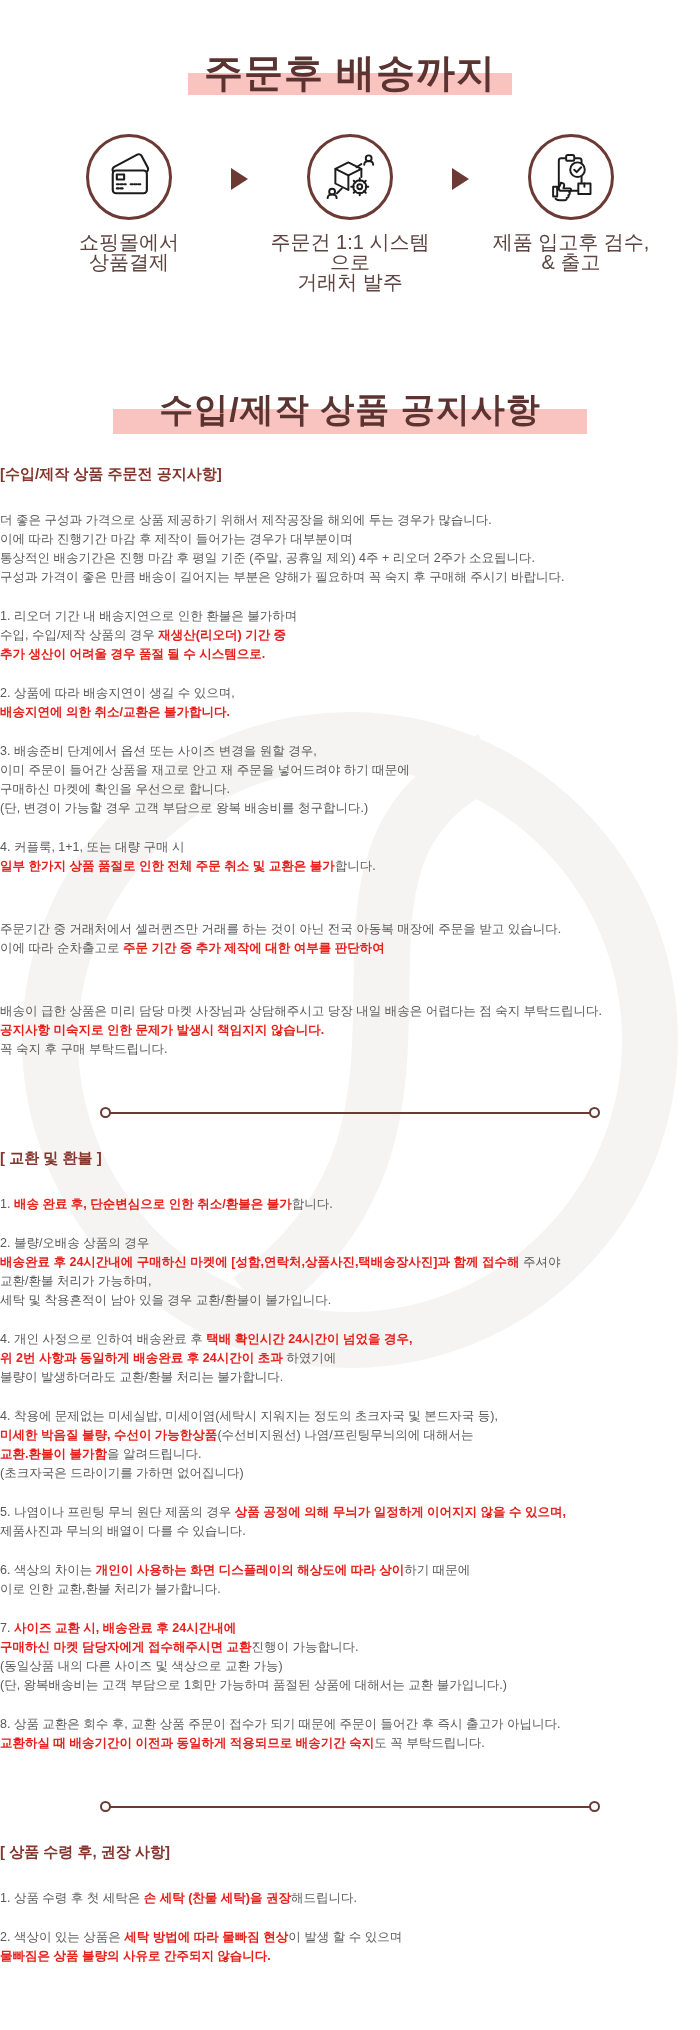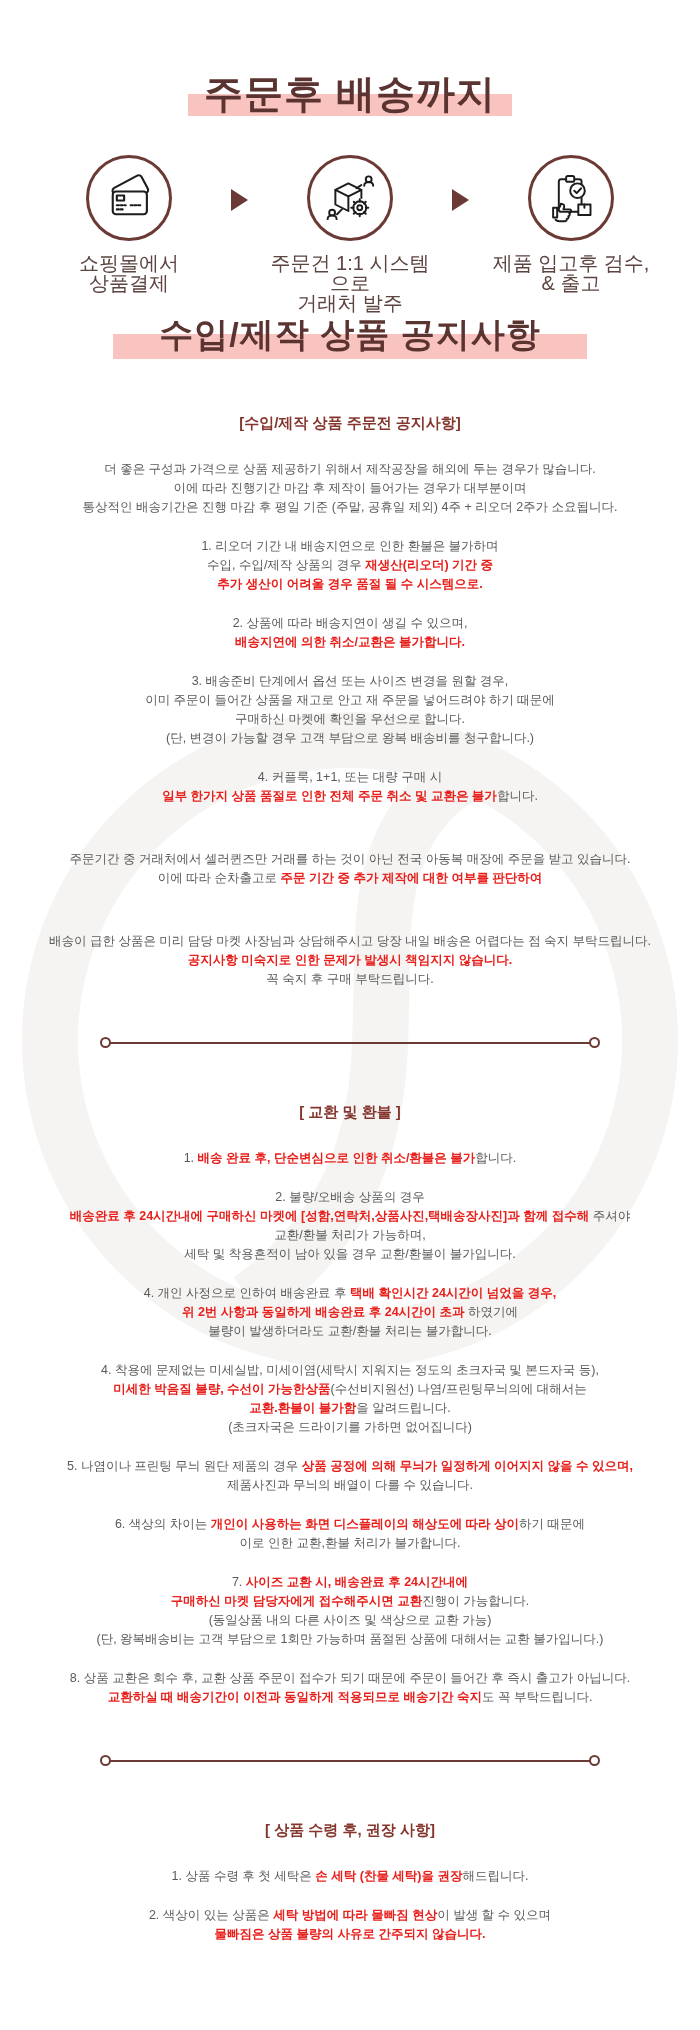--- a/index.html
+++ b/index.html
@@ -8,29 +8,29 @@
     width:700px; min-height:2030px; margin:0 auto;
     font-family:"Liberation Sans","DejaVu Sans",sans-serif;
     color:#595959; font-size:12.5px; line-height:19px;
     position:relative; overflow:hidden;
   }
   .watermark { position:absolute; left:50%; top:600px; transform:translateX(-50%); z-index:0; }
   .content { position:relative; z-index:1; }
 
   
   .title-wrap { text-align:center; }
-  .t1-wrap { padding-top:50px;margin-top:21px; }
+  .t1-wrap { padding-top:50px; }
   .title {
     display:inline-block; font-weight:800; color:#5b3431; letter-spacing:1px;
   }
   .t1 {
     font-size:39px; line-height:46px; padding:0 16px;
     background:linear-gradient(180deg, transparent 50%, #f9c3c0 50%, #f9c3c0 97%, transparent 97%);
   }
-  .t2-wrap { }
+  .t2-wrap { margin-top:96px; }
   .t2 {
     font-size:34px; line-height:42px; padding:0 46px 4px;
     background:linear-gradient(180deg, transparent 46%, #f9c3c0 46%);
   }
 
   
   .steps { margin-top:38px; display:flex; justify-content:center; align-items:flex-start; gap:14px; }
   .step { width:176px; display:flex; flex-direction:column; align-items:center; }
   .circle {
     width:86px; height:86px; border:3px solid #6b3a35; border-radius:50%;
@@ -41,21 +41,21 @@
     width:0; height:0; margin-top:34px;
     border-top:11px solid transparent; border-bottom:11px solid transparent;
     border-left:17px solid #6b3a35;
   }
   .step-label {
     margin-top:12px; font-size:20px; line-height:20px; font-weight:400;
     color:#5c4440; text-align:center; white-space:pre-line;
   }
 
   
-  .notice-section { margin-top:54px; text-align:center; }
+  .notice-section { margin-top:30px; text-align:left; }
   .sec-header { font-size:15px; line-height:20px; font-weight:700; color:#84362e; margin-bottom:27px; }
   .block { margin:20px 0; }
   .block.gap-lg { margin-top:44px; }
   .ln { min-height:19px; }
   .red { color:#e8201c; font-weight:700; }
 
   .divider { width:500px; margin:48px auto 14px; display:flex; align-items:center; }
   .divider .dot { width:11px; height:11px; border:2.5px solid #6b3a35; border-radius:50%; background:#fff; flex:0 0 auto; }
   .divider .line { flex:1; height:2px; background:#6b3a35; margin:0 -1px; }
 </style>
@@ -142,20 +142,21 @@
     <span class="title t2">수입/제작 상품 공지사항</span>
   </div>
 
   <section class="notice-section">
     <h2 class="sec-header">[수입/제작 상품 주문전 공지사항]</h2>
     <div class="blocks">
         <div class="block">
           <div class="ln"><span>더 좋은 구성과 가격으로 상품 제공하기 위해서 제작공장을 해외에 두는 경우가 많습니다.</span></div>
           <div class="ln"><span>이에 따라 진행기간 마감 후 제작이 들어가는 경우가 대부분이며</span></div>
           <div class="ln"><span>통상적인 배송기간은 진행 마감 후 평일 기준 (주말, 공휴일 제외) 4주 + 리오더 2주가 소요됩니다.</span></div>
+          <div class="ln"><span>구성과 가격이 좋은 만큼 배송이 길어지는 부분은 양해가 필요하며 꼭 숙지 후 구매해 주시기 바랍니다.</span></div>
         </div>
         <div class="block">
           <div class="ln"><span>1. 리오더 기간 내 배송지연으로 인한 환불은 불가하며</span></div>
           <div class="ln"><span>수입, 수입/제작 상품의 경우 </span><span class="red">재생산(리오더) 기간 중</span></div>
           <div class="ln"><span class="red">추가 생산이 어려울 경우 품절 될 수 시스템으로.</span></div>
         </div>
         <div class="block">
           <div class="ln"><span>2. 상품에 따라 배송지연이 생길 수 있으며,</span></div>
           <div class="ln"><span class="red">배송지연에 의한 취소/교환은 불가합니다.</span></div>
         </div>

